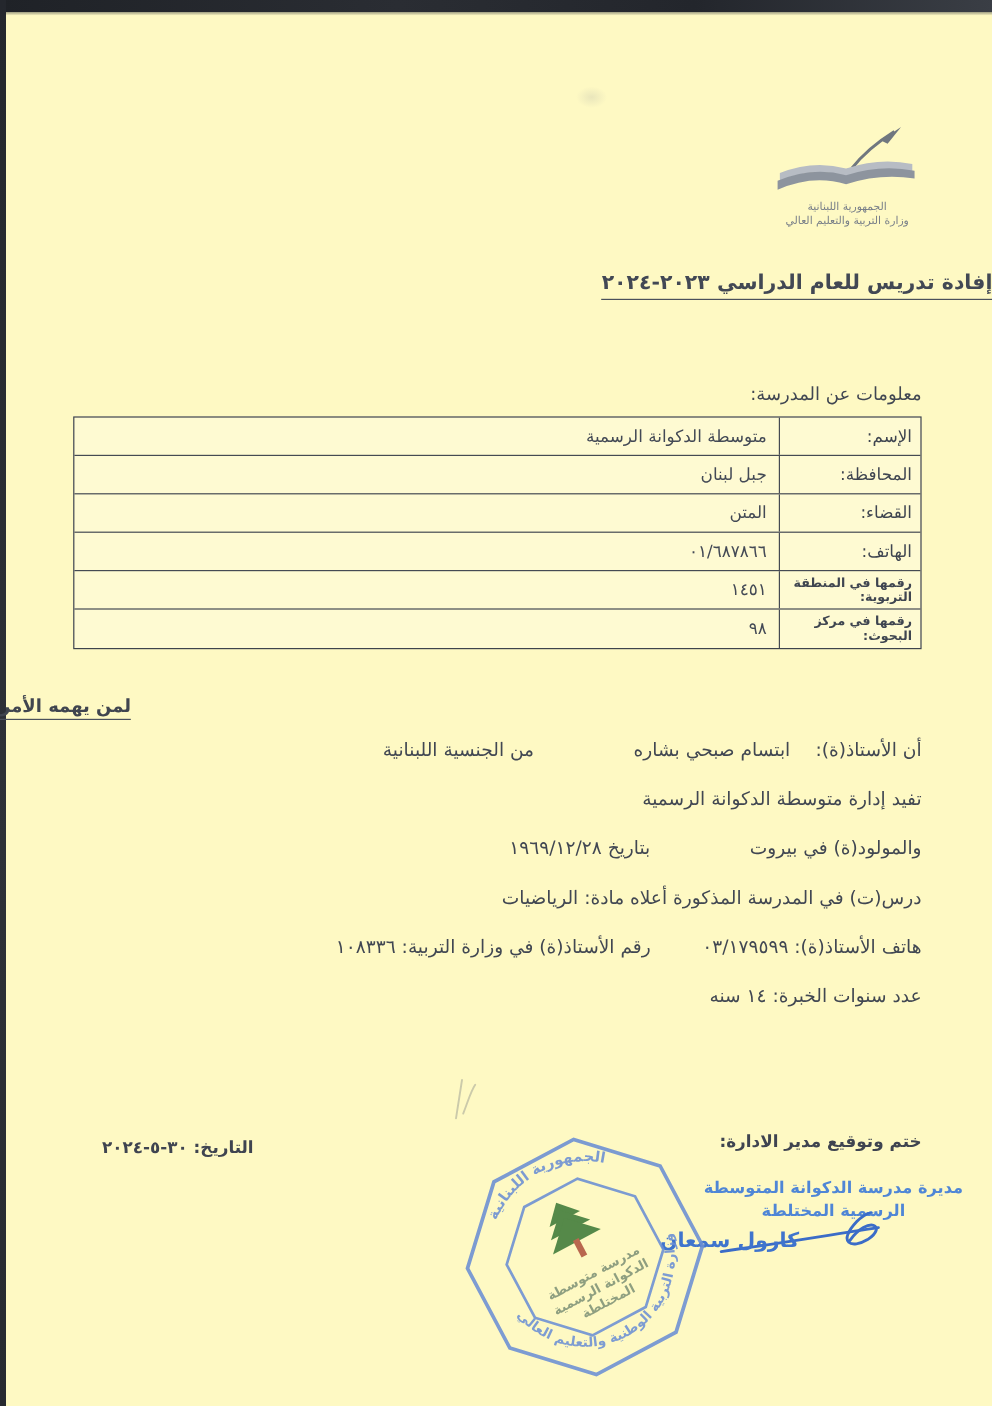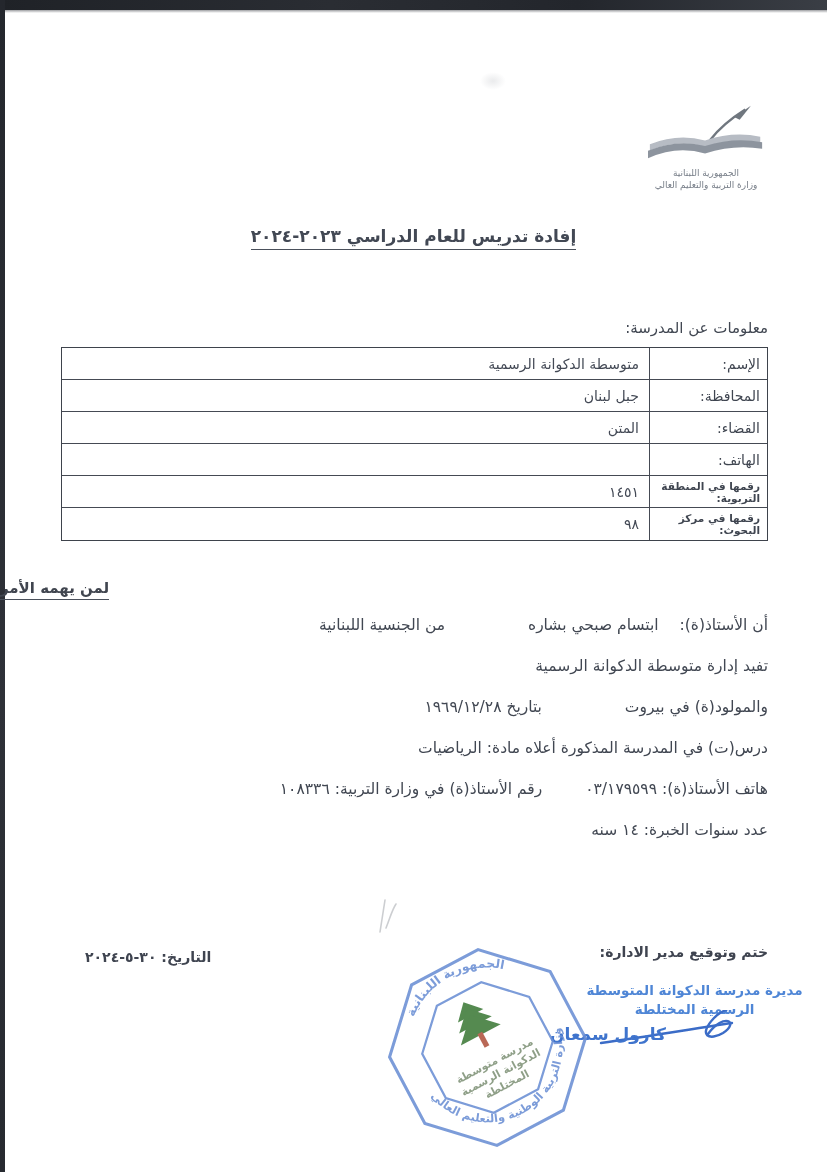--- a/index.html
+++ b/index.html
@@ -1,36 +1,36 @@
 <!DOCTYPE html>
 <html lang="ar" dir="rtl"><head>
 <meta charset="utf-8">
 <style>
   * { margin:0; padding:0; box-sizing:border-box; }
   html,body { background:#e8eaee; }
   body { font-family:"DejaVu Sans","Liberation Sans",sans-serif; }
   .page {
     position:relative; width:827px; height:1172px; margin:0 auto;
-    background:#ffffff; overflow:hidden; direction:rtl;
+    background:#fef9c3; overflow:hidden; direction:rtl;
     color:#434955;
   }
   
   .scan-top { position:absolute; top:0; left:0; right:0; height:10px;
     background:linear-gradient(90deg,#1f2227 0%,#2a2d33 40%,#23262c 70%,#3a3e45 100%); }
   .scan-top::after { content:""; position:absolute; top:10px; left:0; right:0; height:3px;
     background:linear-gradient(180deg,rgba(40,43,50,.45),rgba(40,43,50,0)); }
   .scan-left { position:absolute; top:0; bottom:0; left:0; width:5px;
     background:linear-gradient(180deg,#24272d,#2e3138 60%,#272a30); }
 
   
   .logo { position:absolute; top:103px; left:630px; width:152px; text-align:center; }
   .logo-lines { margin-top:2px; font-size:9px; line-height:12px; color:#777e88; letter-spacing:.3px; }
 
   
-  .title-block { position:absolute; top:226px; left:0; right:0; text-align:center; }
+  .title-block { position:absolute; top:226px; left:0; right:0; text-align:right; }
   .doc-title, .doc-subtitle {
     display:inline-block; font-size:17px; font-weight:600; color:#424854;
     border-bottom:1.5px solid #4a505b; padding-bottom:3px;
   }
   .doc-subtitle { margin-top:13px; font-size:16px; }
 
   .school-heading { position:absolute; top:301px; right:59px; font-size:15px; color:#414752;margin-top:18px; }
 
   
   .info-table { position:absolute; top:347px; right:59px; width:707px;
@@ -109,20 +109,21 @@
     <div class="info-row">
       <div class="cell-label">المحافظة:</div>
       <div class="cell-value">جبل لبنان</div>
     </div>
     <div class="info-row">
       <div class="cell-label">القضاء:</div>
       <div class="cell-value">المتن</div>
     </div>
     <div class="info-row">
       <div class="cell-label">الهاتف:</div>
+      <div class="cell-value">٠١/٦٨٧٨٦٦</div>
     </div>
     <div class="info-row">
       <div class="cell-label small">رقمها في المنطقة التربوية:</div>
       <div class="cell-value num">١٤٥١</div>
     </div>
     <div class="info-row">
       <div class="cell-label small">رقمها في مركز البحوث:</div>
       <div class="cell-value num">٩٨</div>
     </div>
   </div>

